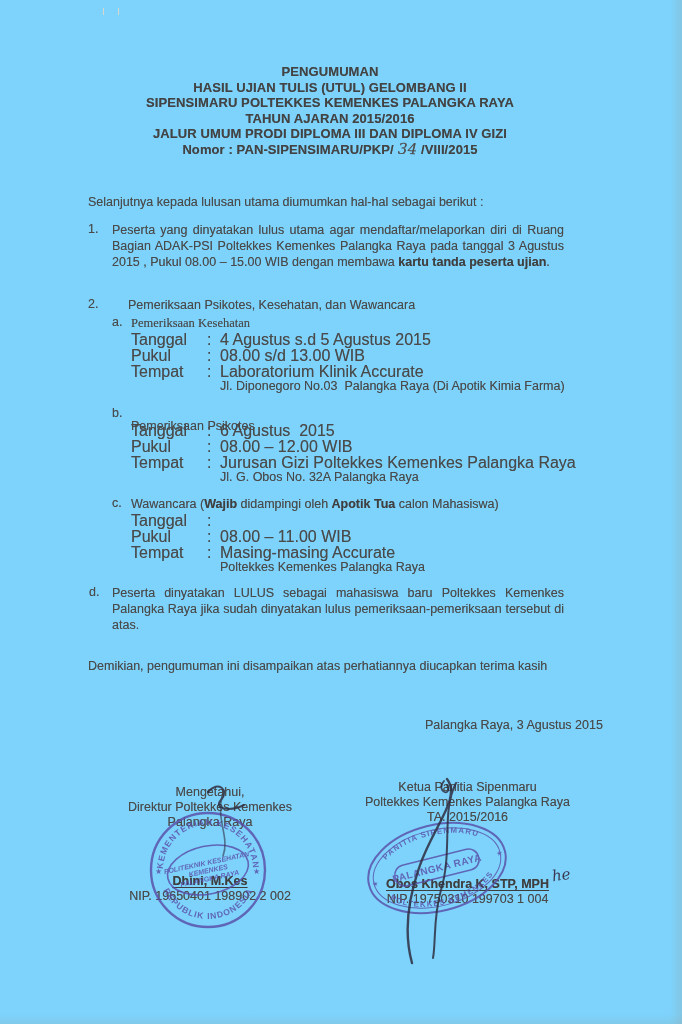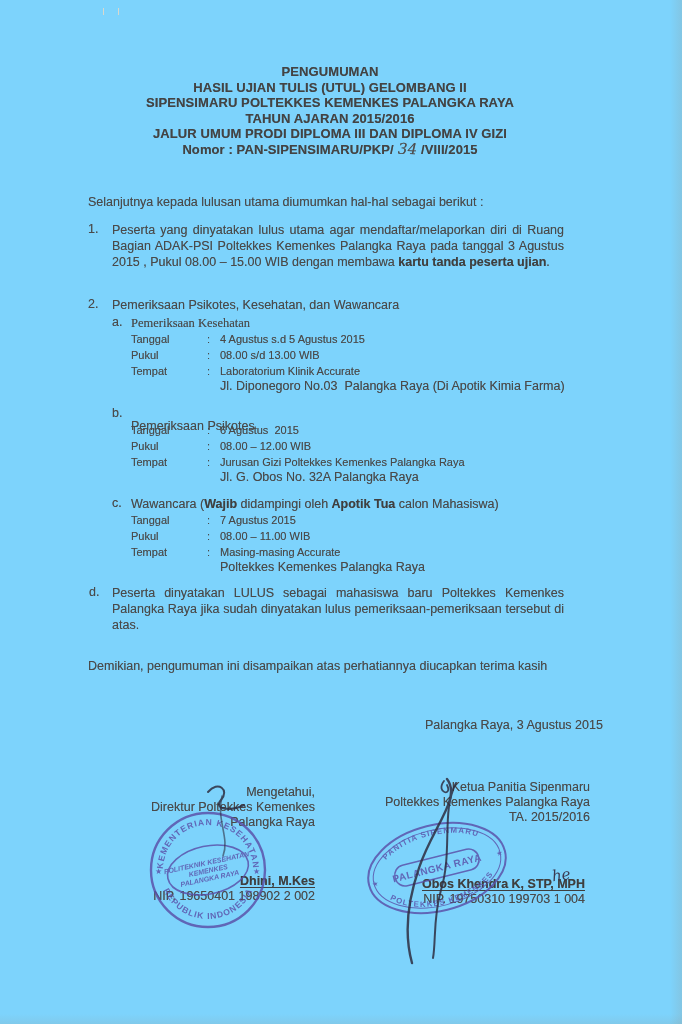--- a/index.html
+++ b/index.html
@@ -31,28 +31,28 @@
   .hand{ font-family:"DejaVu Serif",serif; font-style:italic; font-weight:normal;
          font-size:15px; color:#4f4f4f; display:inline-block; transform:rotate(2deg);
          padding:0 4px;}
 
   
   .body-line{ font-size:12.5px; line-height:16px; color:#4a4a4a;}
   .para{ font-size:12.5px; line-height:16px; text-align:justify; color:#4a4a4a;}
   .num{ position:absolute; font-size:12.5px; color:#4a4a4a;}
   b{ color:#3f3f3f; }
 
-  .drow{ display:flex; font-size:11px; line-height:15.8px;align-items:flex-end; }
+  .drow{ display:flex; font-size:16px; line-height:15.8px;align-items:flex-end; }
   .drow .lbl{ width:76px; flex:none;}
   .drow .colon{ width:13px; flex:none;}
   .drow .val{ flex:1; white-space:pre;}
   .val2{ margin-left:89px; font-size:12.5px; line-height:15.8px; white-space:pre;}
 
   
-  .sigcol{ text-align:right; font-size:12.5px; line-height:15.2px;}
+  .sigcol{ text-align:center; font-size:12.5px; line-height:15.2px;}
   .signame{ font-weight:bold; color:#3e3e3e; text-decoration:underline; text-underline-offset:2px;}
   .paraph{ font-family:"DejaVu Serif",serif; font-style:italic; font-size:15px;
            color:#3a3a52; display:inline-block; transform:rotate(-8deg);}
 
   .stamp{ opacity:.82; }
   .stamp text{ font-family:"Liberation Sans",sans-serif; }
 
   .artifact{ width:14px; height:7px; border-left:1.5px solid #d8d8cd; border-right:1.5px solid #d8d8cd;}
 </style>
 </head>
@@ -74,21 +74,21 @@
   </div>
 
   <div class="abs body-line txt" style="left:88px;top:194px;width:480px;">Selanjutnya kepada lulusan utama diumumkan hal-hal sebagai berikut :</div>
 
   <div class="abs num txt" style="left:88px;top:222px;">1.</div>
   <div class="abs para txt" style="left:112px;top:222px;width:452px;">
     <span>Peserta yang dinyatakan lulus utama agar mendaftar/melaporkan diri di Ruang Bagian ADAK-PSI Poltekkes Kemenkes Palangka Raya pada tanggal 3 Agustus 2015 , Pukul 08.00 – 15.00 WIB dengan membawa </span><b>kartu tanda peserta ujian</b><span>.</span>
   </div>
 
   <div class="abs num txt" style="left:88px;top:297px;">2.</div>
-  <div class="abs body-line txt" style="left:112px;top:297px;width:460px;">Pemeriksaan Psikotes, Kesehatan, dan Wawancara</div>
+  <div class="abs body-line txt" style="left:128px;top:297px;width:460px;">Pemeriksaan Psikotes, Kesehatan, dan Wawancara</div>
 
   <div class="abs num txt" style="left:112px;top:315px;">a.</div>
   <div class="abs body-line txt" style="left:131px;top:315px;font-family:Liberation Serif, serif;">Pemeriksaan Kesehatan</div>
   <div class="abs txt" style="left:131px;top:332px;width:430px;">
     <div class="drow">
       <span class="lbl">Tanggal</span>
         <span class="colon">:</span>
         <span class="val">4 Agustus s.d 5 Agustus 2015</span>
     </div>
     <div class="drow">
@@ -126,21 +126,20 @@
   </div>
 
   <div class="abs num txt" style="left:112px;top:496px;">c.</div>
   <div class="abs body-line txt" style="left:131px;top:496px;width:440px;">
     <span>Wawancara (</span><b>Wajib</b><span> didampingi oleh </span><b>Apotik Tua</b><span> calon Mahasiswa)</span>
   </div>
   <div class="abs txt" style="left:131px;top:513px;width:430px;">
     <div class="drow">
       <span class="lbl">Tanggal</span>
         <span class="colon">:</span>
-        <span class="val">7 Agustus 2015</span>
     </div>
     <div class="drow">
       <span class="lbl">Pukul</span>
         <span class="colon">:</span>
         <span class="val">08.00 – 11.00 WIB</span>
     </div>
     <div class="drow">
       <span class="lbl">Tempat</span>
         <span class="colon">:</span>
         <span class="val">Masing-masing Accurate</span>

